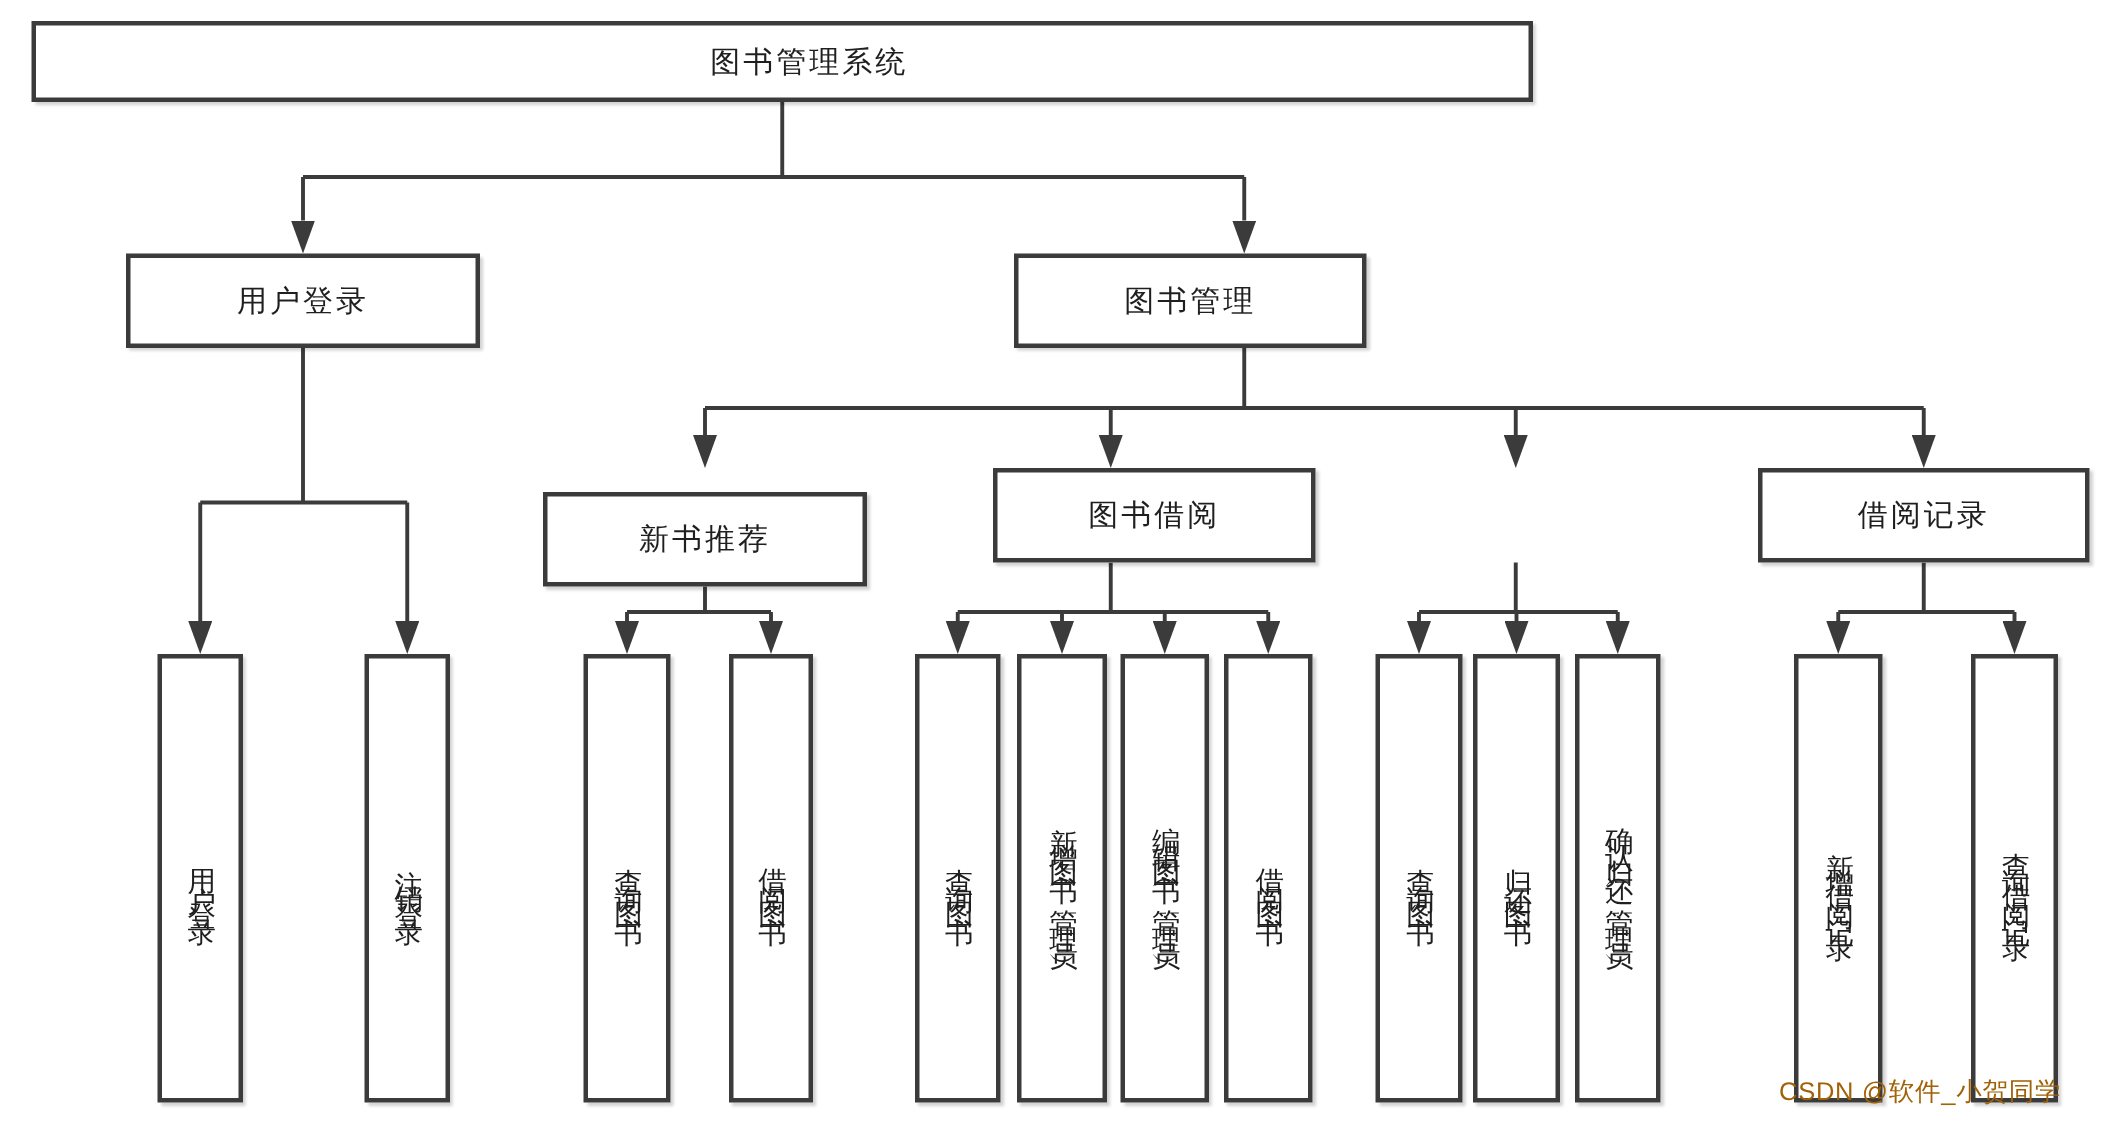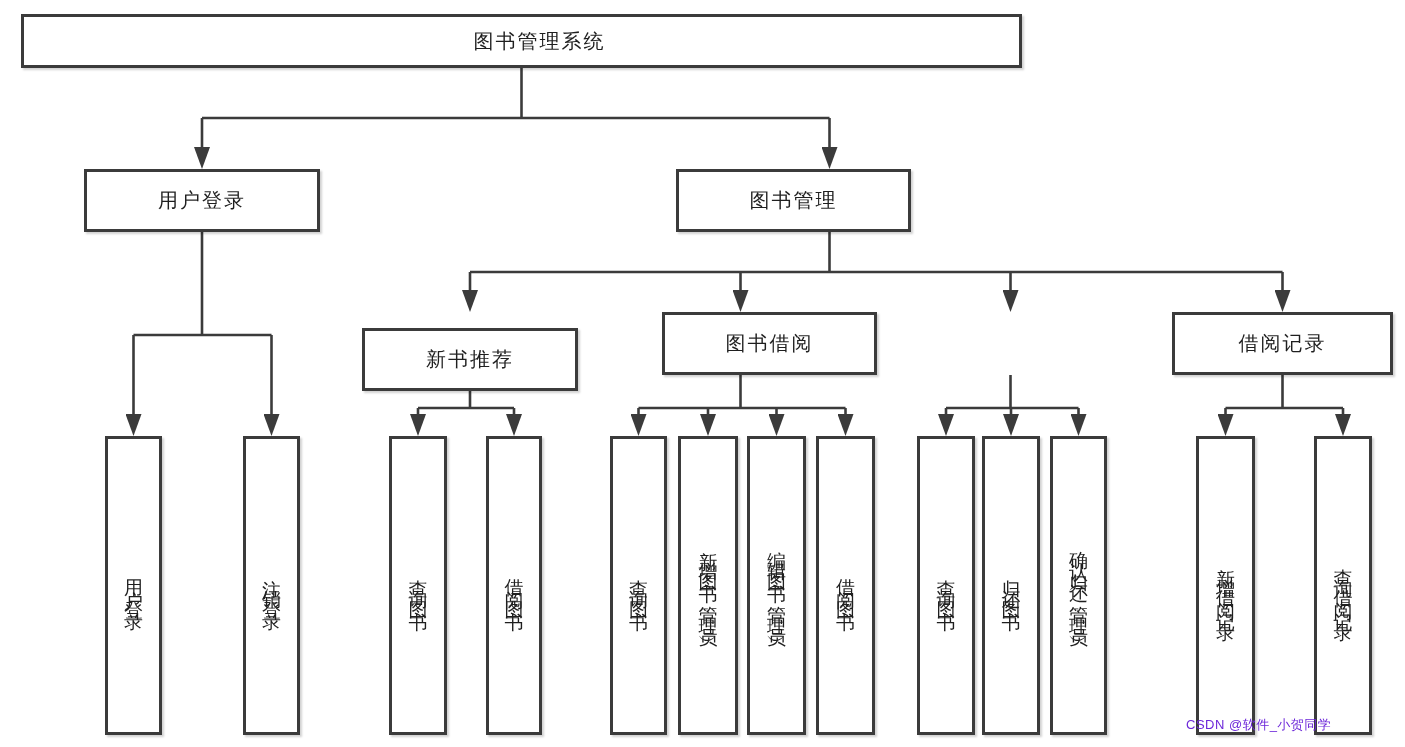--- a/index.html
+++ b/index.html
@@ -26,21 +26,21 @@
   .vtext {
     writing-mode: vertical-rl;
     text-orientation: mixed;
     font-size: 19px;
     letter-spacing: 11px;
     line-height: 1.05;
     white-space: nowrap;
   }
   .watermark {
     position: absolute; left: 1186px; top: 716px;
-    font-size: 13px; color: #6d28d9; z-index: 5;
+    font-size: 17px; color: #a16207; z-index: 5;
     letter-spacing: 0.5px; white-space: nowrap;
   }
 </style>
 </head>
 <body>
 
 <div class="stage">
 
   <svg class="connectors" width="1405" height="747" viewBox="0 0 1405 747">
     <defs>

